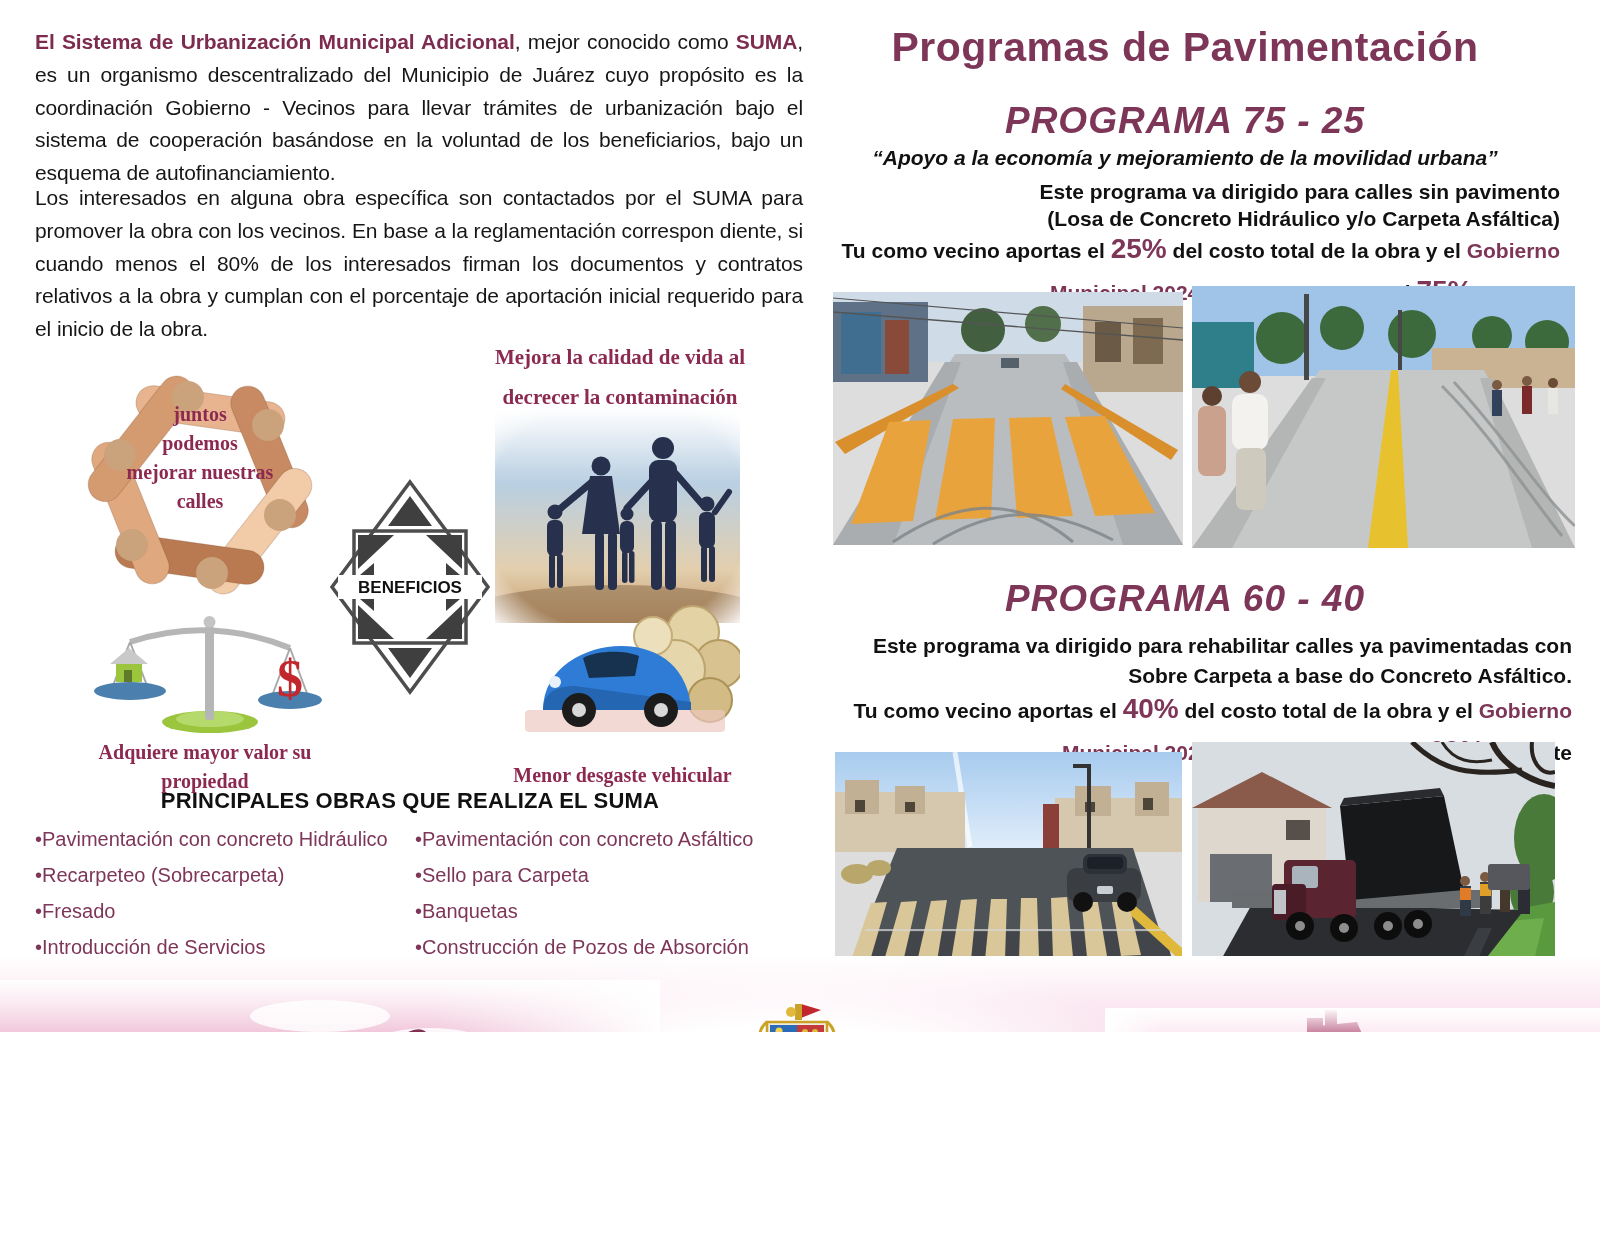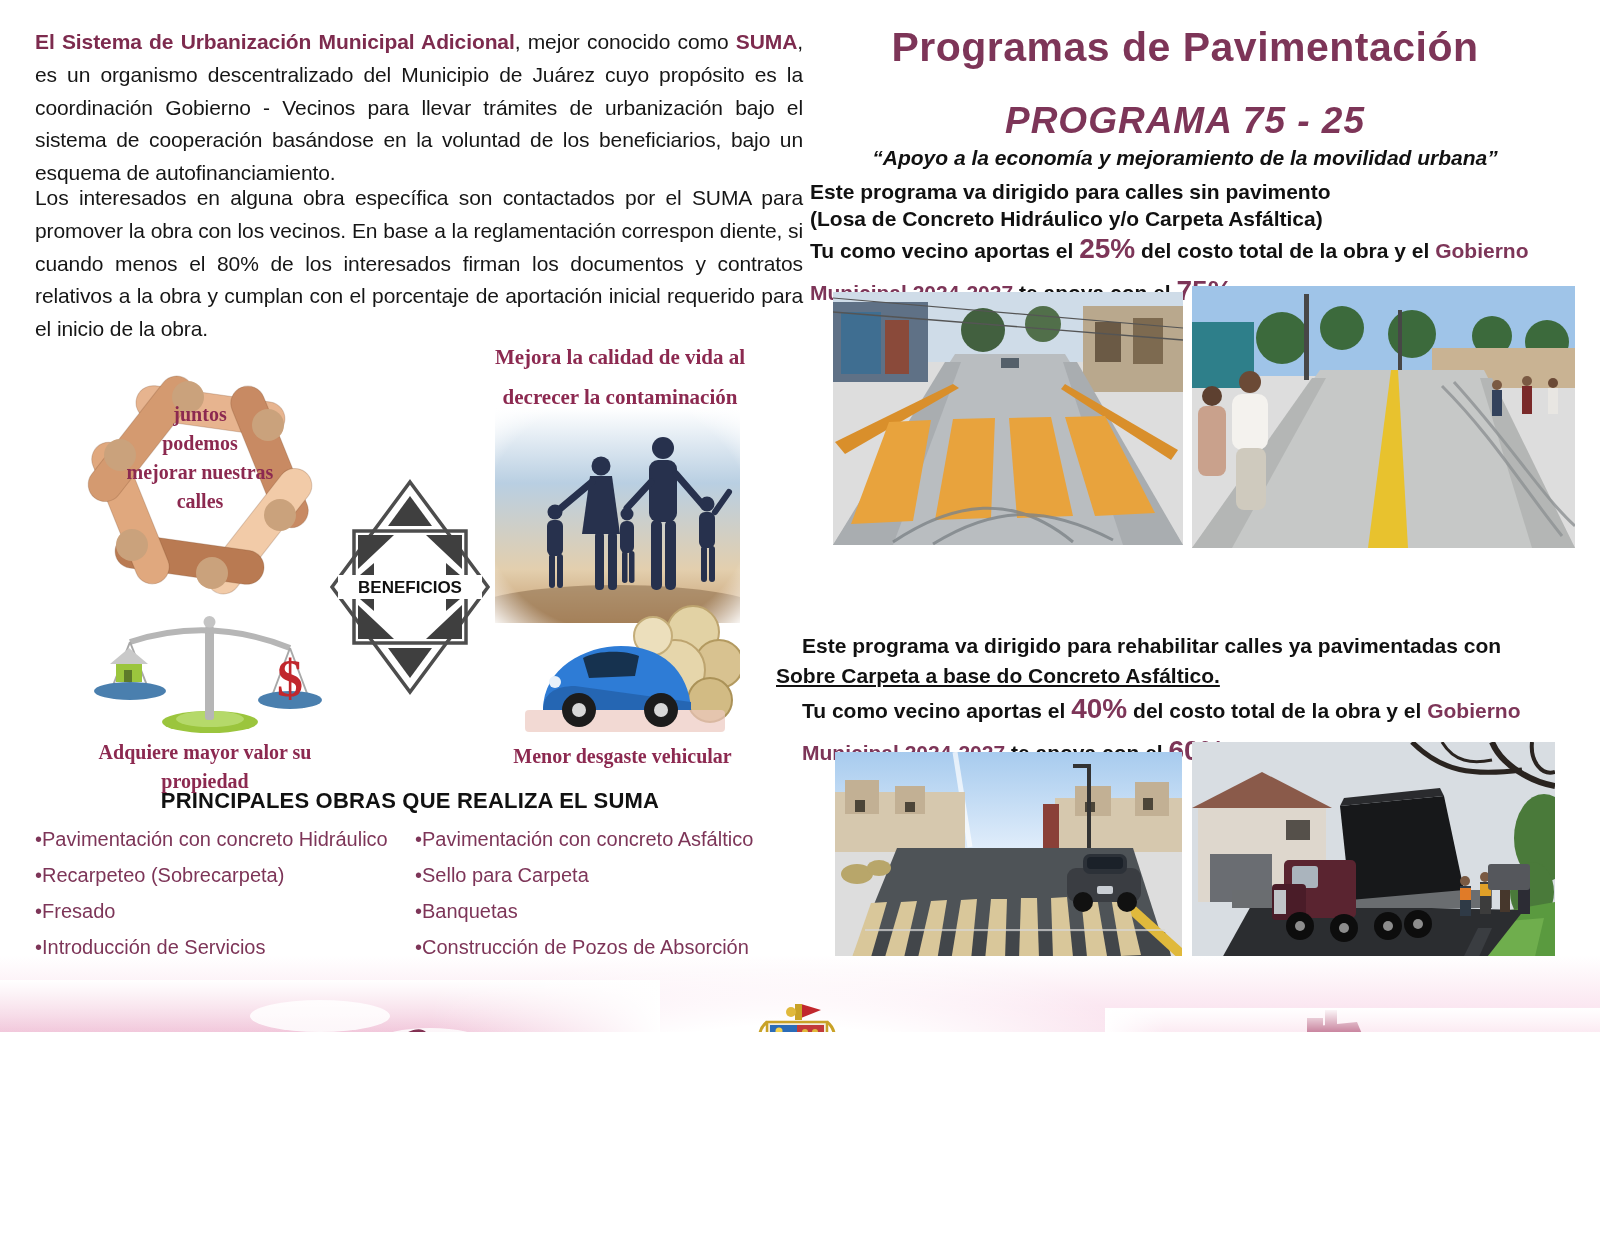--- a/index.html
+++ b/index.html
@@ -13,21 +13,21 @@
   
   .serifcap{font-family:"Liberation Serif",serif;font-weight:bold;color:#8c2950;font-size:20px;text-align:center;line-height:1.45;}
   
   .obras-title{font-size:22px;font-weight:bold;color:#111;letter-spacing:0.2px;text-align:center;}
   .obras-item{font-size:20px;color:#7d3558;white-space:nowrap;}
   .obras-sub{font-size:21.5px;color:#7d3558;}
   
   .rc-title{font-size:41px;font-weight:bold;color:#7d3558;text-align:center;letter-spacing:0.5px;}
   .rc-prog{font-size:37px;font-weight:bold;font-style:italic;color:#7d3558;text-align:center;letter-spacing:1px;}
   .rc-quote{font-size:21px;font-weight:bold;font-style:italic;color:#111;text-align:center;}
-  .rc-line{font-size:21px;font-weight:bold;color:#111;text-align:left;line-height:1.5;}
+  .rc-line{font-size:21px;font-weight:bold;color:#111;text-align:right;line-height:1.5;}
   .pct{font-size:28px;font-weight:bold;color:#7d3558;}
   .gob{font-weight:bold;color:#7d3558;}
   .photo{position:absolute;overflow:hidden;background:#ddd;}
   .photo svg{display:block;}
   
   .band{position:absolute;left:0;top:956px;width:1600px;height:280px;
         background:
           radial-gradient(ellipse 420px 190px at 49% 62%, #ffffff 0%, #ffffff 55%, rgba(255,255,255,0) 100%),
           linear-gradient(180deg,#ffffff 0%, #fbe7f1 18%, #f3cde0 55%, #eec3d8 100%);}
   .heroica{font-size:25px;color:#7d3558;letter-spacing:14px;text-align:left;font-weight:500;}
@@ -180,21 +180,21 @@
         <path d="M38,112 C38,96 50,88 70,88 L186,104 L186,112 Z" fill="#2566b3"></path>
         <path d="M78,60 C92,52 120,52 134,58 L130,78 L84,80 Z" fill="#16324f"></path>
         <circle cx="74" cy="112" r="17" fill="#1c1c1c"></circle>
           <circle cx="74" cy="112" r="7" fill="#d8d8d8"></circle>
         <circle cx="156" cy="112" r="17" fill="#1c1c1c"></circle>
           <circle cx="156" cy="112" r="7" fill="#d8d8d8"></circle>
         <circle cx="50" cy="84" r="6" fill="#e8f1fa"></circle>
       </g>
     </svg>
   </div>
-  <div class="abs serifcap" style="left:505px;top:742px;width:235px;text-align:center;">Menor desgaste vehicular</div>
+  <div class="abs serifcap" style="left:505px;top:761px;width:235px;text-align:center;">Menor desgaste vehicular</div>
 
   <div class="abs obras-title" style="left:120px;top:788px;width:580px;">PRINCIPALES OBRAS QUE  REALIZA EL SUMA</div>
   <div class="abs obras-item" style="left:35px;top:828px;">•Pavimentación con concreto Hidráulico</div>
   <div class="abs obras-item" style="left:35px;top:864px;">•Recarpeteo (Sobrecarpeta)</div>
   <div class="abs obras-item" style="left:35px;top:900px;">•Fresado</div>
   <div class="abs obras-item" style="left:35px;top:936px;">•Introducción de Servicios</div>
   <div class="abs obras-sub" style="left:41px;top:962px;">(Agua y Drenaje)</div>
   <div class="abs obras-item" style="left:415px;top:828px;">•Pavimentación con concreto Asfáltico</div>
   <div class="abs obras-item" style="left:415px;top:864px;">•Sello para Carpeta</div>
   <div class="abs obras-item" style="left:415px;top:900px;text-align:right;">•Banquetas</div>
@@ -275,22 +275,23 @@
         <rect x="300" y="104" width="10" height="26" fill="#33425c"></rect>
           <circle cx="305" cy="99" r="5" fill="#7a5a43"></circle>
         <rect x="330" y="100" width="10" height="28" fill="#7a2a2a"></rect>
           <circle cx="335" cy="95" r="5" fill="#7a5a43"></circle>
         <rect x="356" y="102" width="10" height="26" fill="#e8e6e2"></rect>
           <circle cx="361" cy="97" r="5" fill="#6b4a36"></circle>
       </g>
     </svg>
   </div>
 
+  <div class="abs rc-prog" style="left:810px;top:578px;width:750px;">PROGRAMA 60 - 40</div>
   <div class="abs rc-line" style="left:802px;top:630px;width:770px;">Este programa va dirigido para rehabilitar calles ya pavimentadas con</div>
-  <div class="abs rc-line" style="left:776px;top:660px;width:770px;text-decoration:underline;">Sobre Carpeta a base do Concreto Asfáltico.</div>
+  <div class="abs rc-line" style="left:802px;top:660px;width:770px;">Sobre Carpeta a base do Concreto Asfáltico.</div>
   <div class="abs rc-line" style="left:802px;top:688px;width:770px;">
     <span>Tu como vecino aportas el </span><span class="pct">40%</span><span> del costo total de la obra y el </span><span class="gob">Gobierno Municipal 2024-2027</span><span> te apoya con el </span><span class="pct">60%</span><span> restante</span>
   </div>
 
   <div class="photo" style="left:835px;top:752px;width:347px;height:248px;">
     <svg width="347" height="248" viewBox="0 0 347 248">
       <defs>
           <linearGradient id="sky3" x1="0" y1="0" x2="0" y2="1">
         <stop offset="0" stop-color="#a7cbee"></stop>
             <stop offset="1" stop-color="#e2eefb"></stop>

